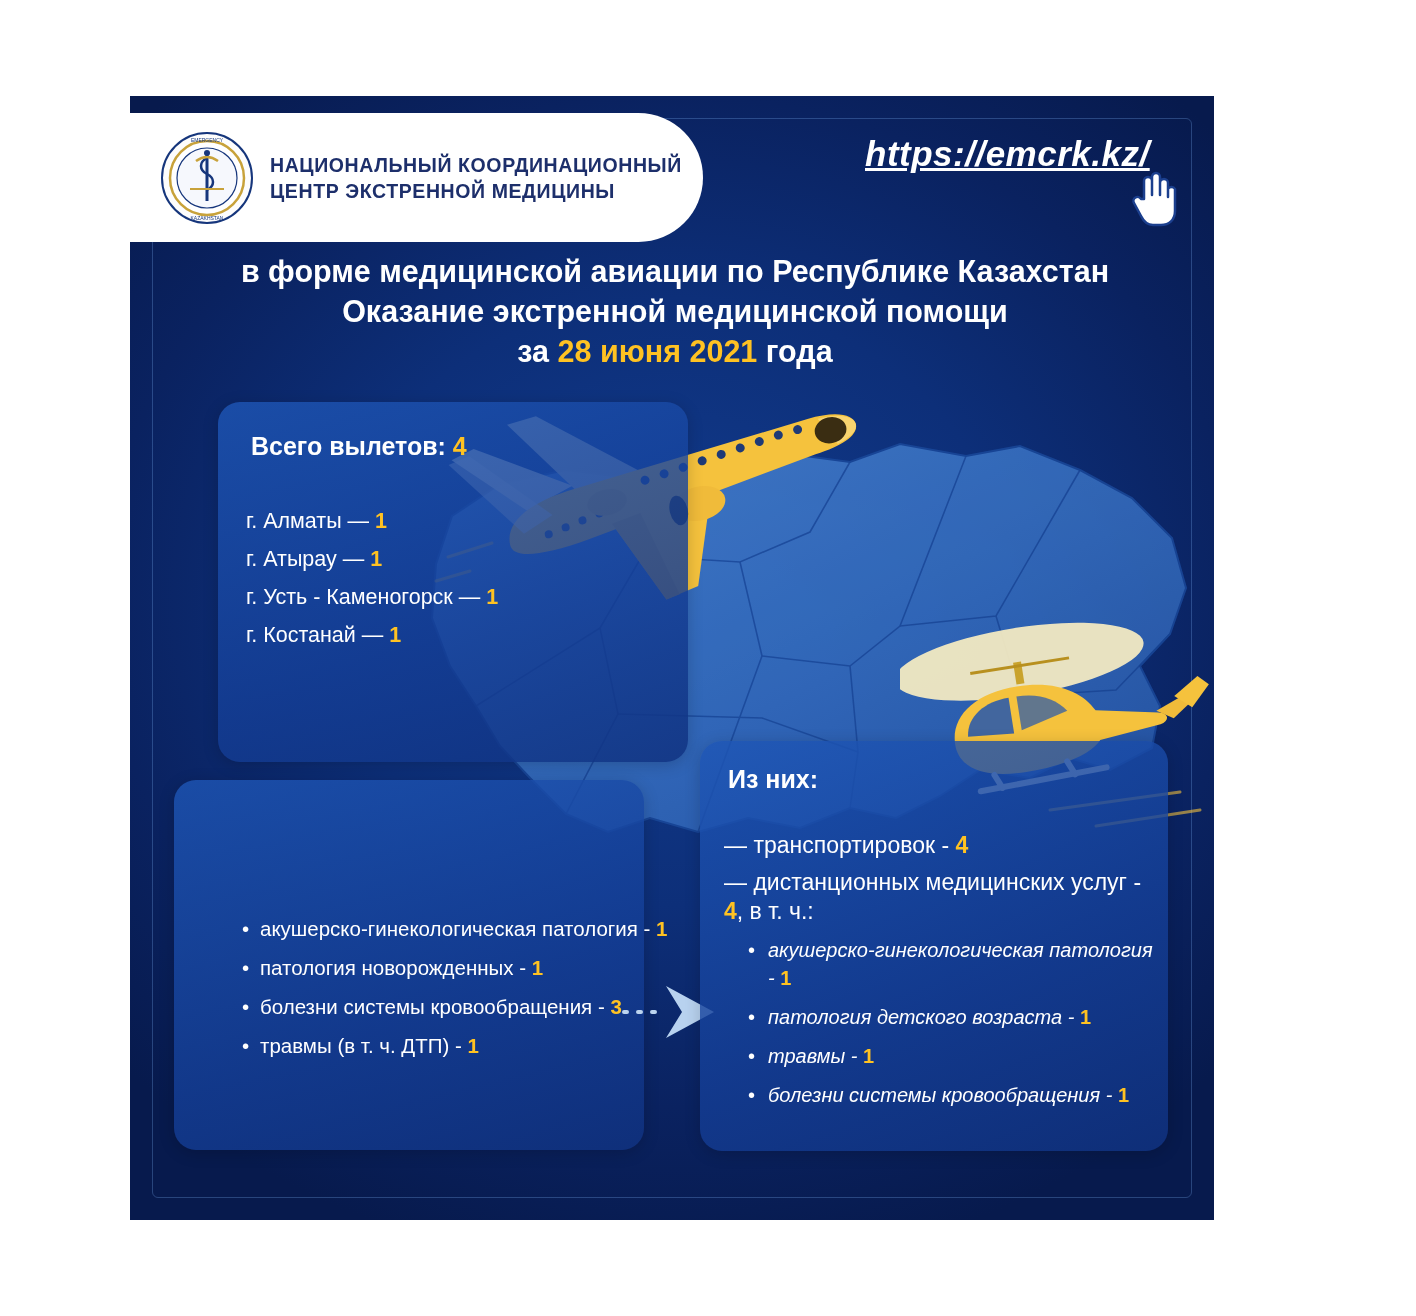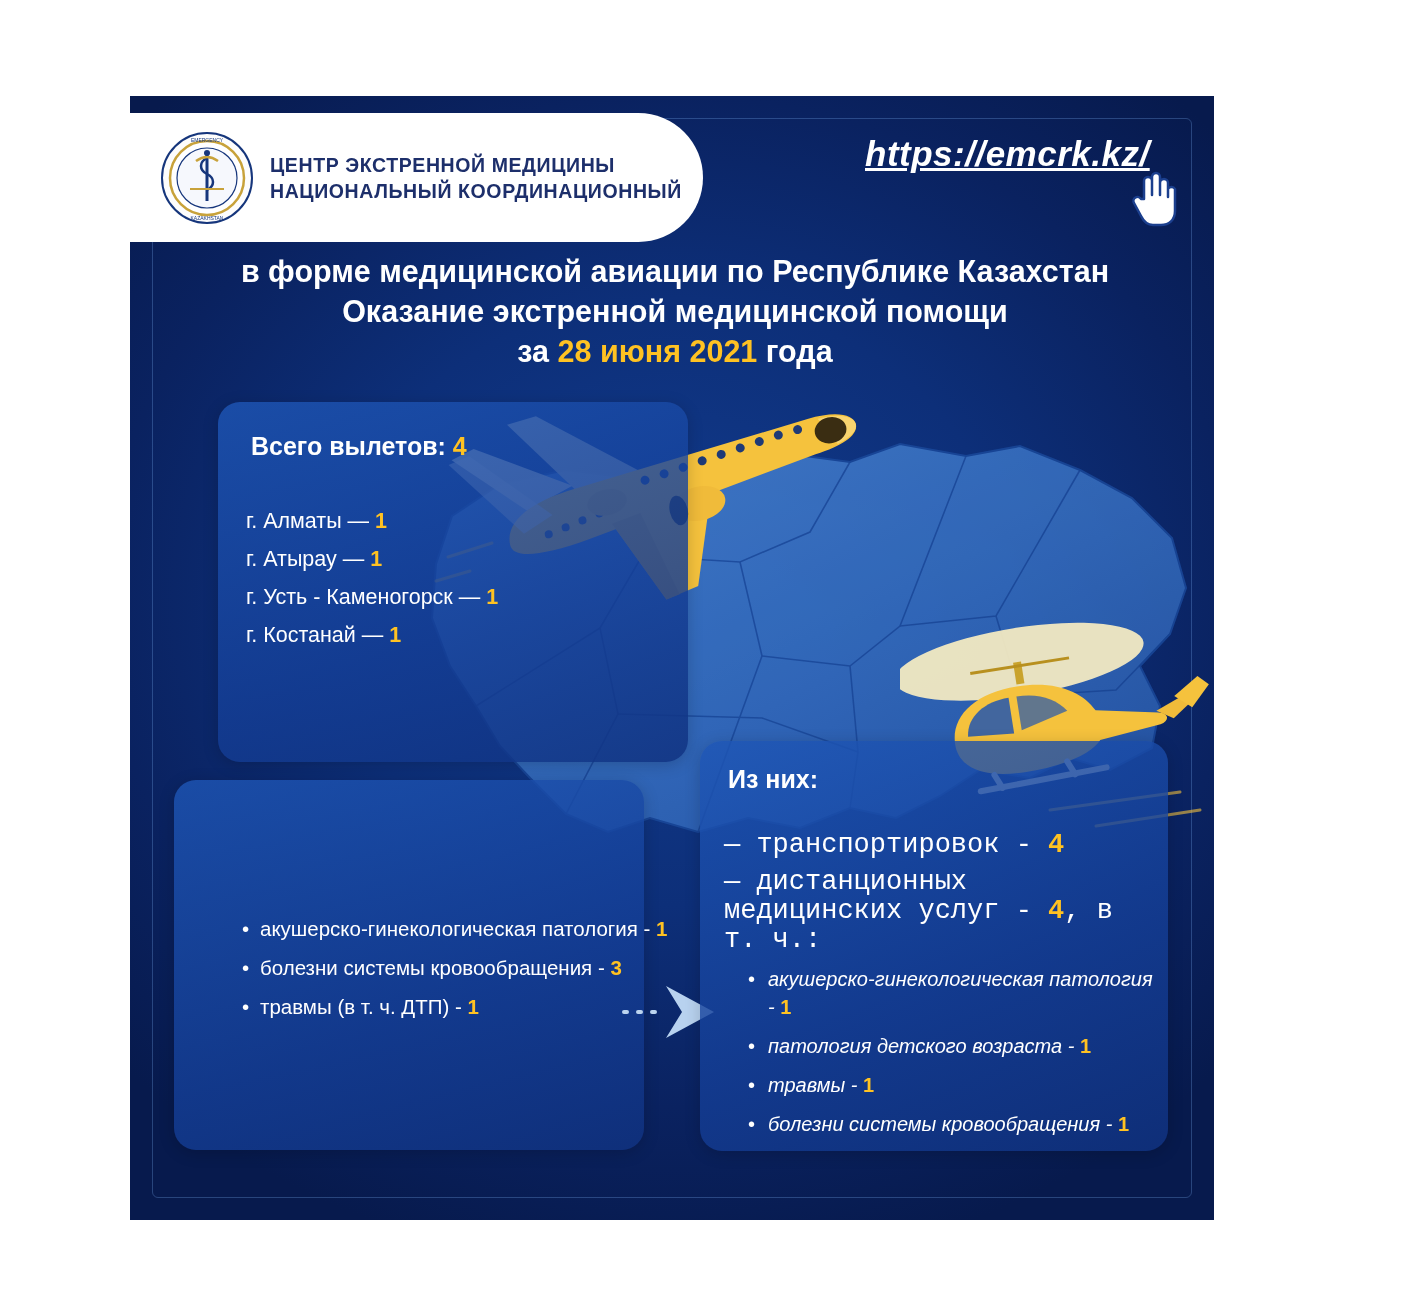--- a/index.html
+++ b/index.html
@@ -201,25 +201,24 @@
     top: 22px;
   }
   .oth-list {
     position: absolute;
     left: 20px;
     top: 90px;
     width: 440px;
   }
   .oth-list .dash-row {
     color: #ffffff;
-    font-size: 27px;
+    font-size: 23px;
     line-height: 29px;
     margin-bottom: 8px;
     padding-left: 4px;
-    font-family: Liberation Mono, monospace;
   }
   .oth-list .dash-row .num { color: #ffc222; font-weight: bold; }
   .oth-sub {
     margin-top: 10px;
     padding-left: 26px;
   }
   .oth-sub li {
     color: #ffffff;
     font-size: 20px;
     font-style: italic;
@@ -311,22 +310,22 @@
         <path d="M47 24 v46" stroke="#16367c" stroke-width="3"></path>
         <path d="M47 27 c-8 4 -8 12 0 16 c8 4 8 12 0 16" fill="none" stroke="#16367c" stroke-width="2.5"></path>
         <path d="M36 30 q11 -8 22 0" fill="none" stroke="#c8a23a" stroke-width="2.5"></path>
         <circle cx="47" cy="22" r="3" fill="#16367c"></circle>
         <path d="M30 58 h34" stroke="#c8a23a" stroke-width="2"></path>
         <text x="47" y="11" font-size="5" fill="#16367c" text-anchor="middle" font-family="Liberation Sans, sans-serif">EMERGENCY</text>
         <text x="47" y="89" font-size="5" fill="#16367c" text-anchor="middle" font-family="Liberation Sans, sans-serif">KAZAKHSTAN</text>
       </svg>
     </div>
     <div class="logo-text">
+      <div>НАЦИОНАЛЬНЫЙ КООРДИНАЦИОННЫЙ</div>
       <div>ЦЕНТР ЭКСТРЕННОЙ МЕДИЦИНЫ</div>
-      <div>НАЦИОНАЛЬНЫЙ КООРДИНАЦИОННЫЙ</div>
     </div>
   </div>
 
   <a class="site-url" href="#">https://emcrk.kz/</a>
   <div class="hand-cursor">
     <svg viewBox="0 0 48 58" width="48" height="58">
       <path d="M14 30 V12 a4 4 0 0 1 8 0 v14 V8 a4 4 0 0 1 8 0 v18 V14 a4 4 0 0 1 8 0 v14 V20 a4 4 0 0 1 7 0 v22 c0 9 -6 14 -14 14 h-8 c-6 0 -9 -3 -12 -9 l-7 -13 a4 4 0 0 1 7 -4 z" fill="#ffffff" stroke="#1b3f8e" stroke-width="2.5" stroke-linejoin="round"></path>
     </svg>
   </div>
 
@@ -437,20 +436,24 @@
         <span>г. Костанай —</span>
         <span class="num">1</span>
       </div>
     </div>
   </div>
 
   <div class="card" id="card-services">
     <ul class="svc-list">
       <li>
         <span>акушерско-гинекологическая патология -</span>
+        <span class="num">1</span>
+      </li>
+      <li>
+        <span>патология новорожденных -</span>
         <span class="num">1</span>
       </li>
       <li>
         <span>болезни системы кровообращения -</span>
         <span class="num">3</span>
       </li>
       <li>
         <span>травмы (в т. ч. ДТП) -</span>
         <span class="num">1</span>
       </li>

